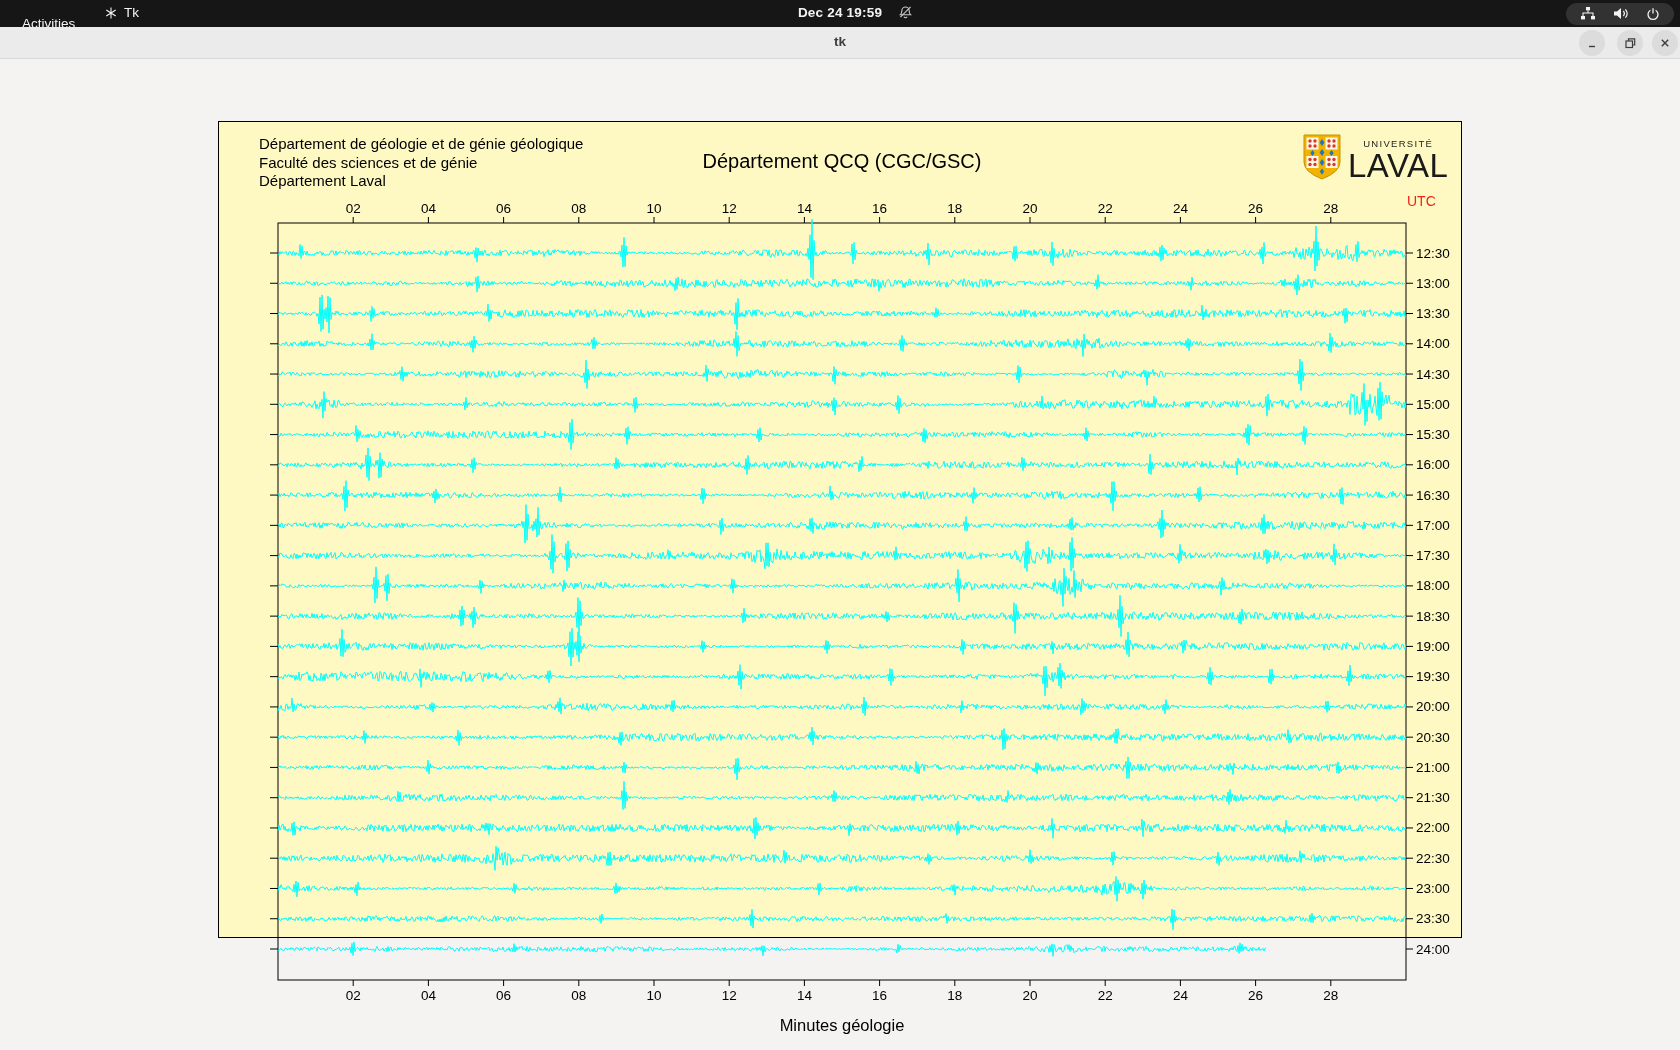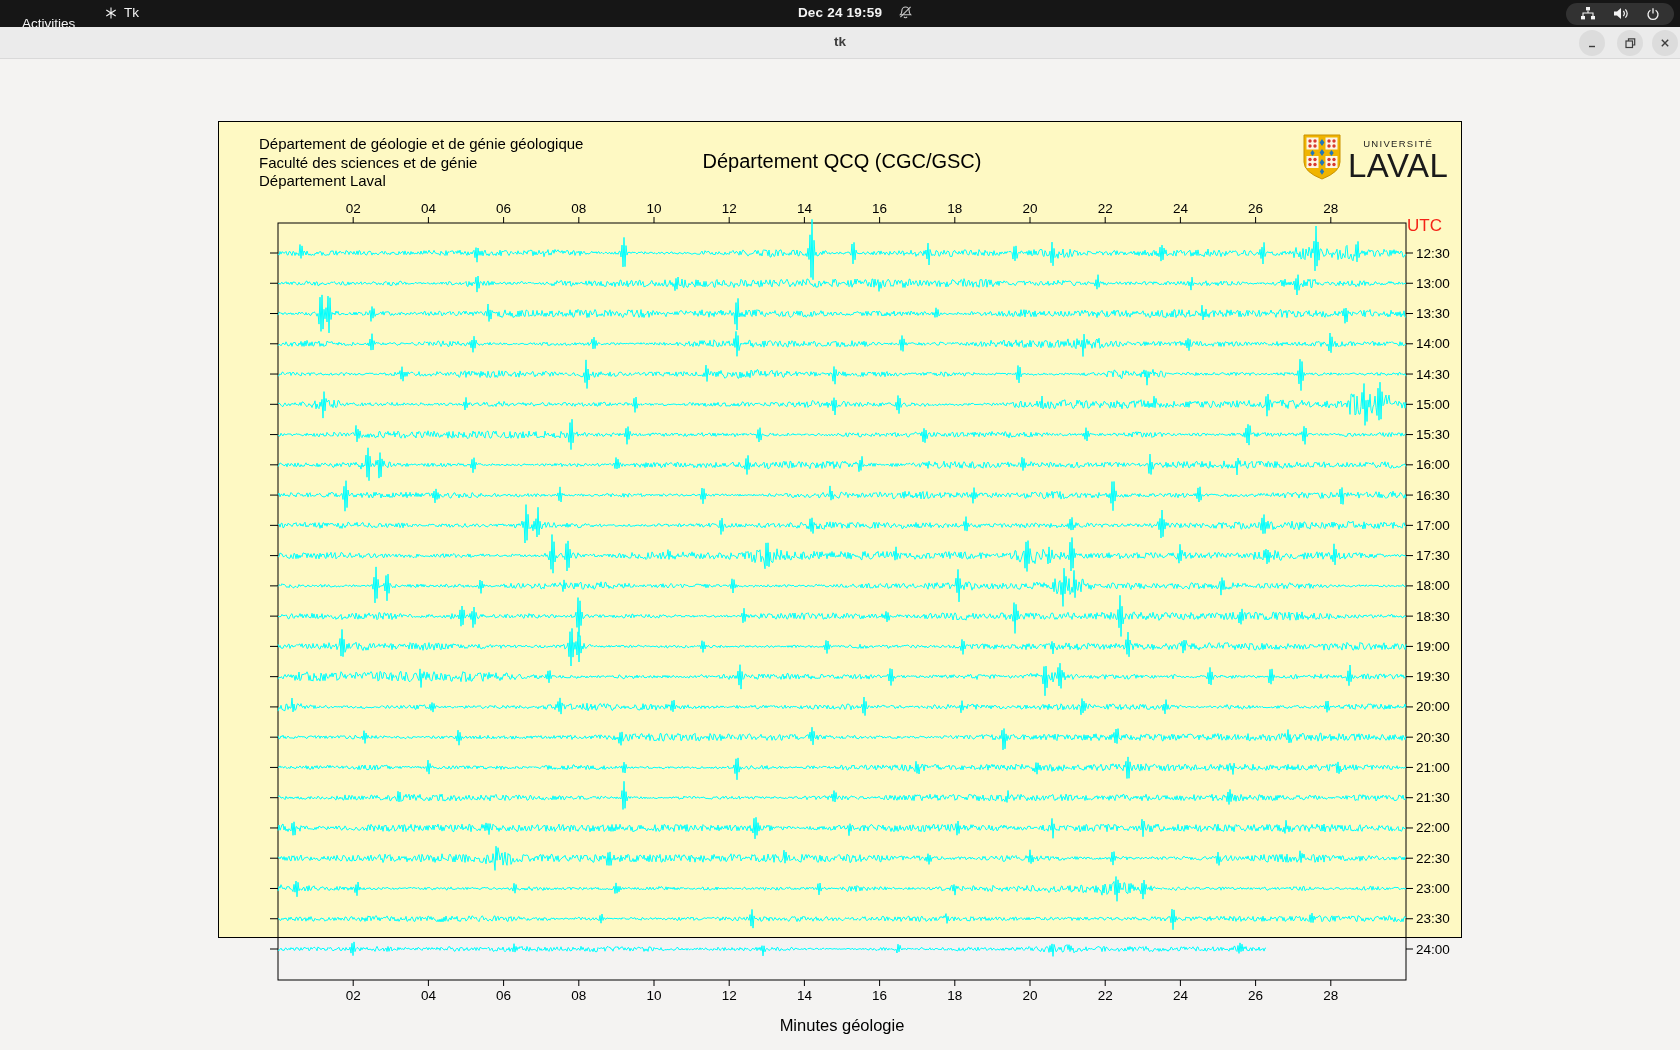--- a/index.html
+++ b/index.html
@@ -21,21 +21,21 @@
   .winbtn{position:absolute;top:3px;width:26px;height:26px;border-radius:50%;background:#dcdcdc;
     display:flex;align-items:center;justify-content:center;}
   .winbtn.min{right:75px}.winbtn.max{right:37px}.winbtn.close{right:2px}
   
   .main{position:absolute;left:0;top:59px;width:1680px;height:991px;background:#f4f3f2;}
   .seiscanvas{position:absolute;left:218px;top:26px;width:1244px;height:817px;
     background:#fef9c3;border:1px solid #000;box-sizing:border-box;margin-top:36px;}
   .hdr{position:absolute;left:40px;top:13px;font-size:15px;line-height:18.5px;color:#000;}
   .plot-title{position:absolute;left:59px;width:1128px;top:28px;text-align:center;
     font-size:20px;color:#000;}
-  .utc{position:absolute;left:1188px;top:94px;font-size:17px;color:#f42317;}
+  .utc{position:absolute;left:1188px;top:71px;font-size:14px;color:#f42317;}
   .xaxis-title{position:absolute;left:59px;width:1128px;top:894px;text-align:center;font-size:16.5px;color:#000;}
   .logo{position:absolute;left:1084px;top:12px;display:flex;gap:7px;align-items:flex-start;text-align:center;}
   .logo .words{display:flex;flex-direction:column;margin-top:4px;}
   .logo .u{font-size:9.5px;letter-spacing:1.3px;color:#1d1d1d;}
   .logo .l{font-size:33px;letter-spacing:.5px;color:#1a1a1a;margin-top:-2px;font-weight:500;}
   #plot-svg{position:absolute;left:0;top:0;}
   .ticktext{font-family:"Liberation Sans","DejaVu Sans",sans-serif;font-size:13.5px;fill:#000;}
   svg text{user-select:none;}
 </style>
 </head>

